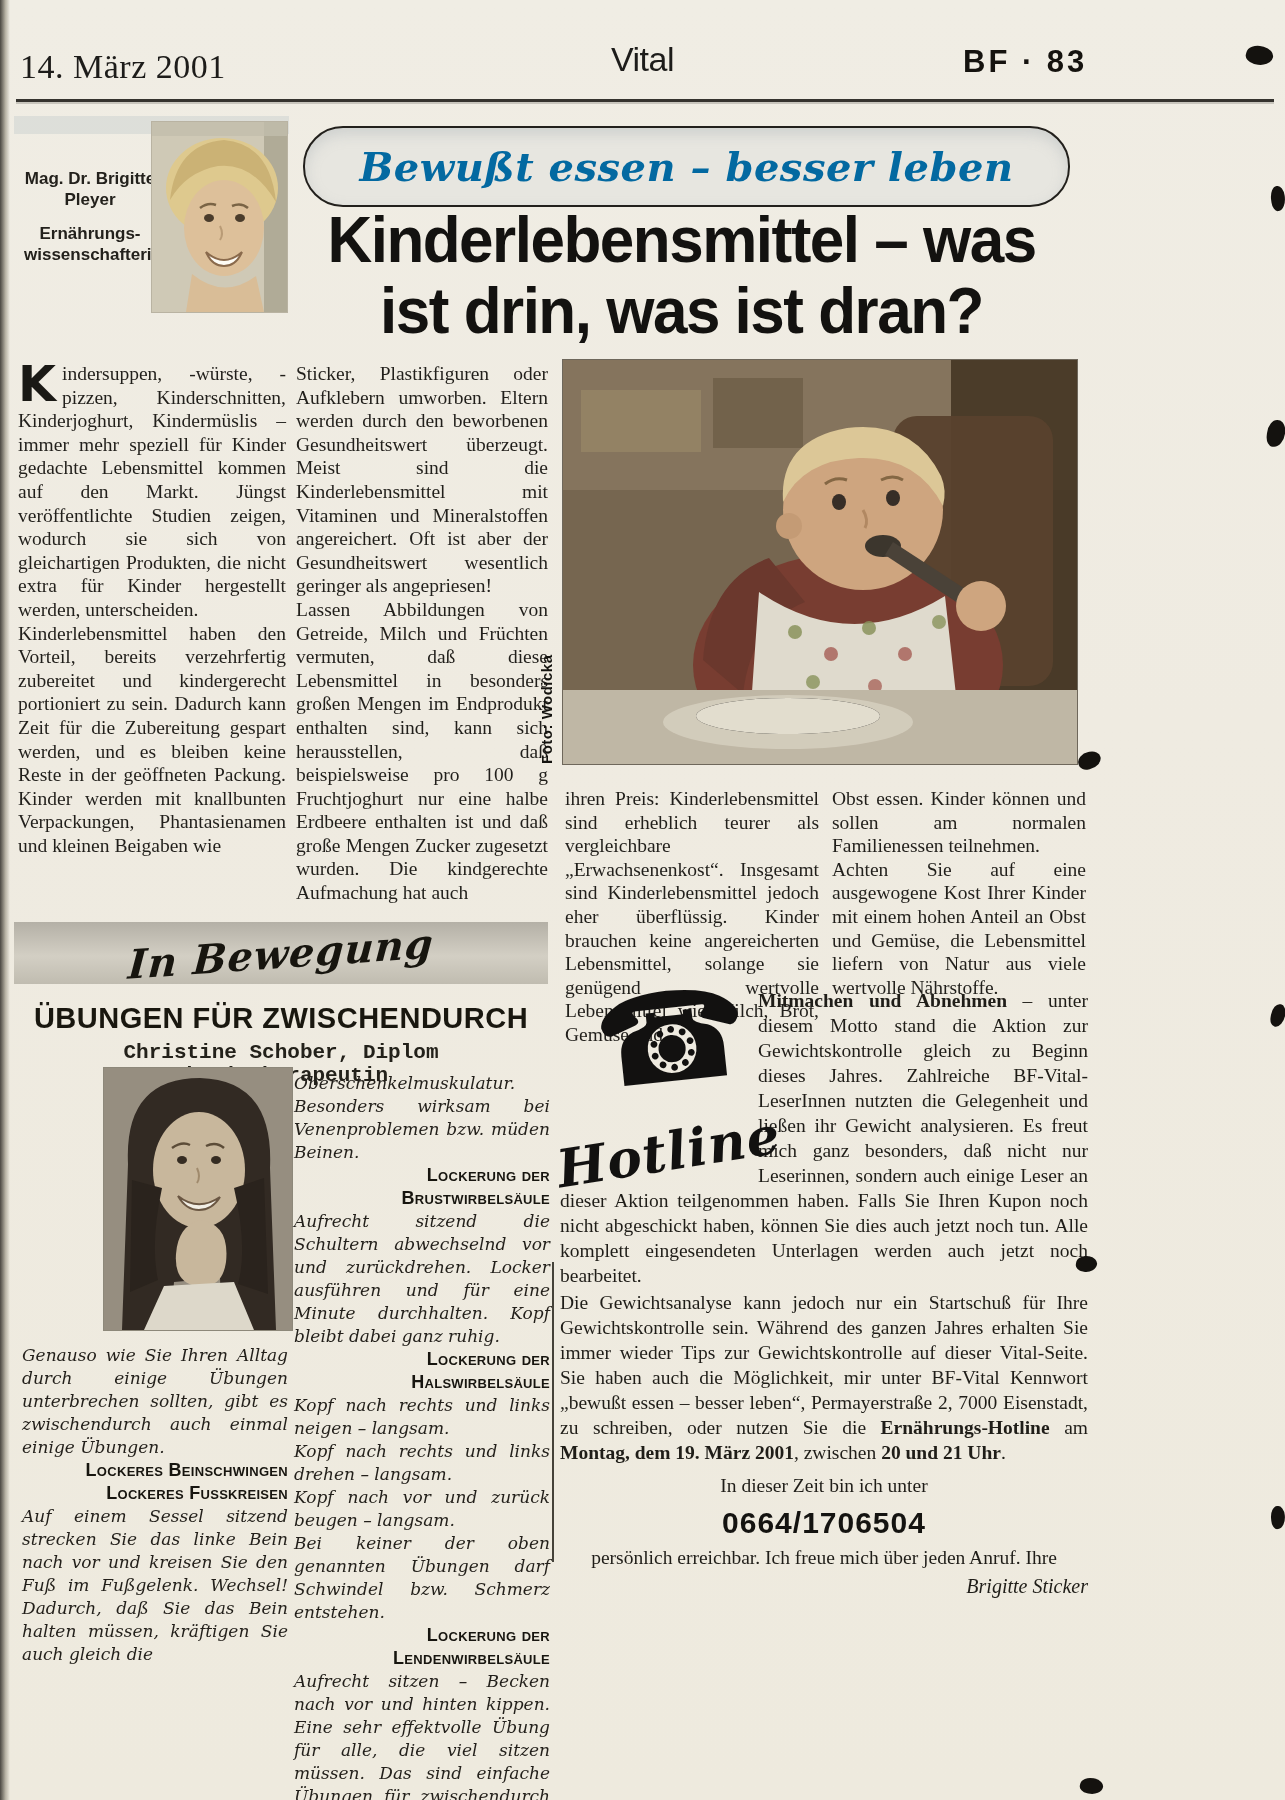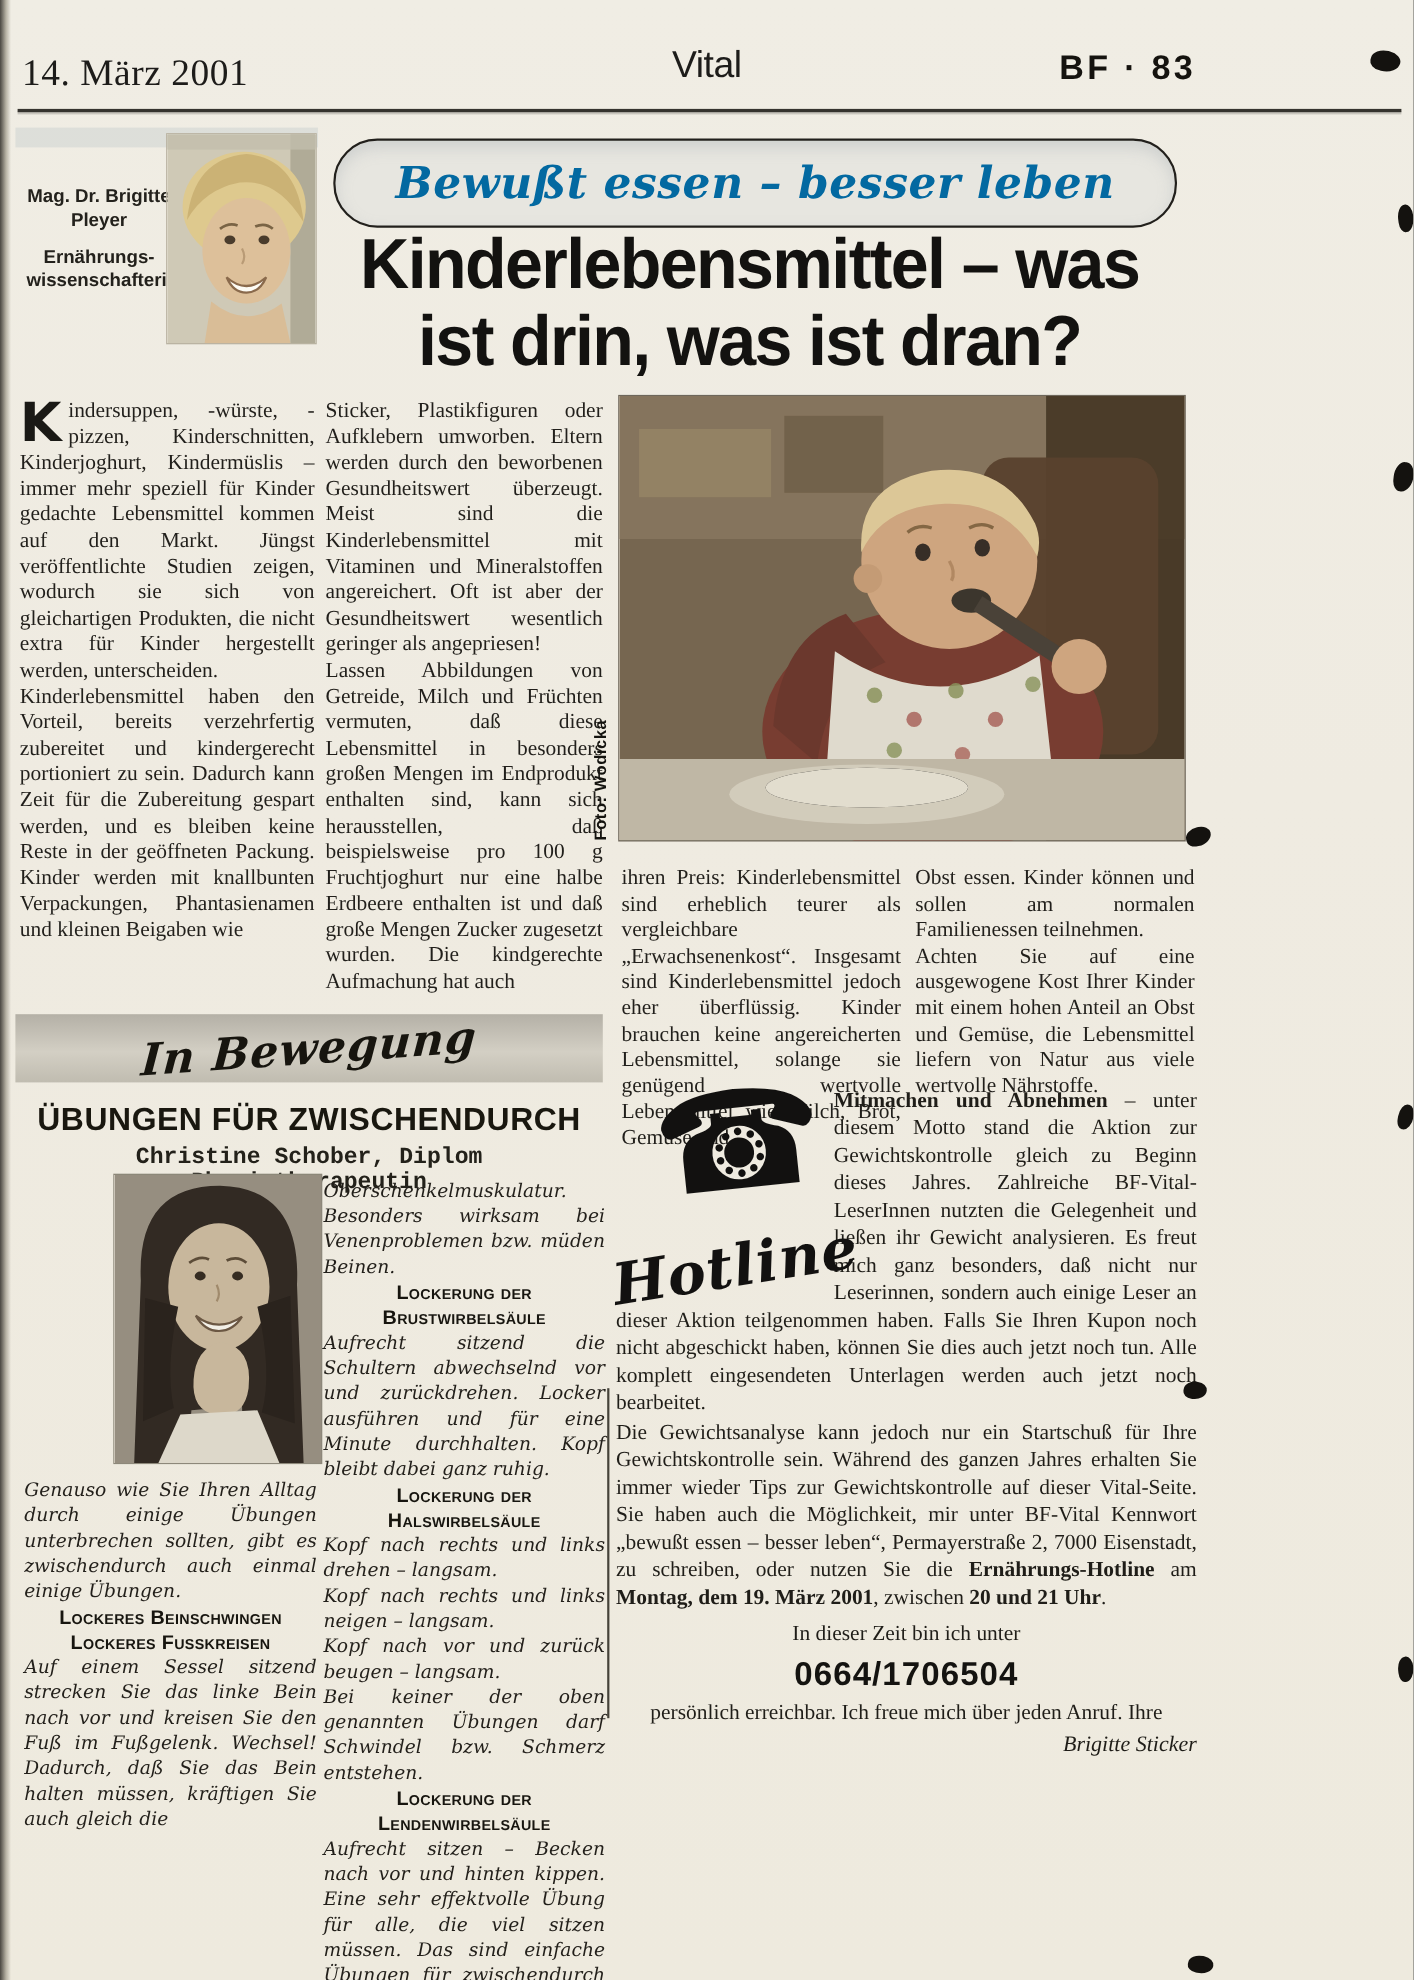--- a/index.html
+++ b/index.html
@@ -69,21 +69,21 @@
     font-family:"Liberation Sans",sans-serif;font-weight:800;font-size:29px;letter-spacing:.5px;color:#19170f;}
   .ueb-sub{position:absolute;left:14px;top:1041px;width:534px;text-align:center;
     font-family:Liberation Mono, monospace;font-weight:700;font-size:21px;color:#23211a;}
   .physio-photo{position:absolute;left:104px;top:1068px;width:188px;height:262px;
     box-shadow:0 0 0 1px #8d887a;}
   .excol{position:absolute;font-family:"DejaVu Serif",serif;font-style:italic;font-size:17px;
     line-height:23px;text-align:justify;hyphens:auto;color:#221f1a;}
   .excol p{margin:0;}
   .exh{font-family:"Liberation Sans",sans-serif;font-style:normal;font-weight:800;
     font-variant:small-caps;font-size:18px;letter-spacing:.3px;margin-top:1px;color:#17150f;
-    text-align:center;}
+    text-align:right;}
   .ex-left{left:22px;top:1344px;width:266px;}
   .ex-mid{left:294px;top:1072px;width:256px;}
 
   
   .hotline{position:absolute;left:560px;top:988px;width:528px;font-size:19.5px;line-height:25px;
     text-align:justify;hyphens:auto;color:#1f1d18;}
   .hot-graphic{float:left;width:192px;height:172px;position:relative;margin:0 6px 4px 0;}
   .phone-glyph{position:absolute;left:34px;top:-18px;font-size:124px;line-height:1.1;color:#121110;
     transform:rotate(-6deg);font-family:"DejaVu Sans",sans-serif;}
   .hot-script{position:absolute;left:-4px;bottom:-4px;font-family:"DejaVu Serif",serif;
@@ -214,22 +214,22 @@
     <p class="exh">Lockeres Beinschwingen</p>
     <p class="exh">Lockeres Fusskreisen</p>
     <p>Auf einem Sessel sitzend strecken Sie das linke Bein nach vor und kreisen Sie den Fuß im Fußgelenk. Wechsel! Dadurch, daß Sie das Bein halten müssen, kräftigen Sie auch gleich die</p>
   </div>
 
   <div class="excol ex-mid">
     <p>Oberschenkelmuskulatur. Besonders wirksam bei Venenproblemen bzw. müden Beinen.</p>
     <p class="exh">Lockerung der Brustwirbelsäule</p>
     <p>Aufrecht sitzend die Schultern abwechselnd vor und zurückdrehen. Locker ausführen und für eine Minute durchhalten. Kopf bleibt dabei ganz ruhig.</p>
     <p class="exh">Lockerung der Halswirbelsäule</p>
+    <p>Kopf nach rechts und links neigen – langsam.</p>
     <p>Kopf nach rechts und links drehen – langsam.</p>
-    <p>Kopf nach rechts und links neigen – langsam.</p>
     <p>Kopf nach vor und zurück beugen – langsam.</p>
     <p>Bei keiner der oben genannten Übungen darf Schwindel bzw. Schmerz entstehen.</p>
     <p class="exh">Lockerung der Lendenwirbelsäule</p>
     <p>Aufrecht sitzen – Becken nach vor und hinten kippen. Eine sehr effektvolle Übung für alle, die viel sitzen müssen. Das sind einfache Übungen für zwischendurch – nun suchen Sie sich eine davon aus und machen Sie gleich aktiv mit. Viel Spaß.</p>
   </div>
 
   <div class="vrule"></div>
   <div class="hotline">
     <div class="hot-graphic">
       <span class="phone-glyph">☎</span>

